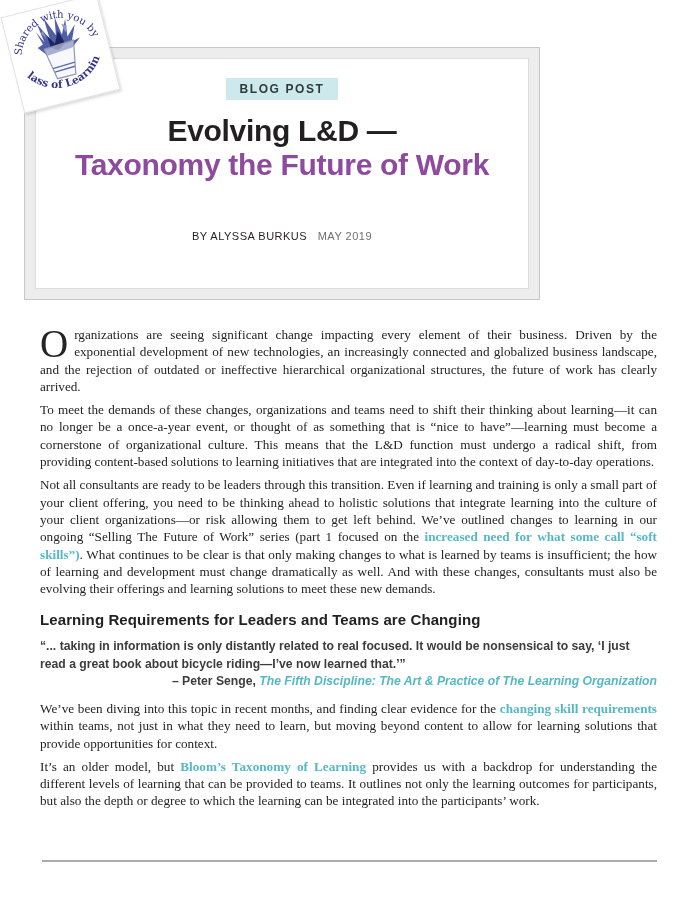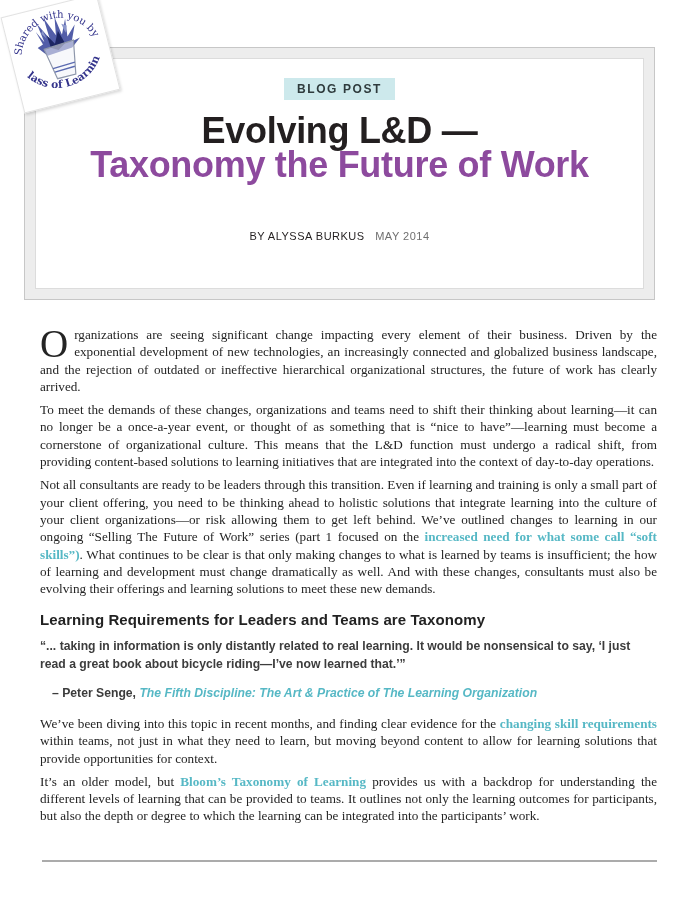--- a/index.html
+++ b/index.html
@@ -1,28 +1,28 @@
 <!DOCTYPE html>
 <html style="--accent_teal: #56b8c5; --title_purple: #8d4a9e; --title_black: #231f20; --badge_bg: #cde9ec; --body_text: #242424; --rule_gray: #ababab; --stamp_navy: #34348c;"><head>
 <meta charset="utf-8">
 <style>
   html,body { margin:0; padding:0; background:#fff; }
   .page { position:relative; width:697px; height:902px; background:#fff; overflow:hidden;
           font-family:"Liberation Serif", serif; }
 
   
-  .header-box { position:absolute; left:24px; top:47px; width:631px; height:253px;
+  .header-box { position:absolute; left:24px; top:47px; width:516px; height:253px;
                 background:#ededed; border:1px solid #c7c7c7; box-sizing:border-box; }
   .header-inner { position:absolute; left:10px; right:10px; top:10px; bottom:10px;
                   background:#fff; border:1px solid #dcdcdc; text-align:center; }
   .badge { display:inline-block; margin-top:19px; background:var(--badge_bg);
            color:#2f3b3d; font-family:"Liberation Sans",sans-serif; font-weight:bold;
            font-size:12px; line-height:12px; letter-spacing:1.6px; padding:5px 13px; }
   .title { margin:14px 0 0; font-family:"Liberation Sans",sans-serif; font-weight:bold;
-           font-size:36px; line-height:34px; letter-spacing:-0.3px; }
+           font-size:30px; line-height:34px; letter-spacing:-0.3px; }
   .title-line1 { display:block; color:var(--title_black); }
   .title-line2 { display:block; color:var(--title_purple); }
   .byline { margin-top:48px; font-family:"Liberation Sans",sans-serif; font-size:11px;
             letter-spacing:0.5px; }
   .byline-author { font-weight:normal; color:#231f20; }
   .byline-date { color:#6f6f6f; margin-left:7px; }
 
   
   .stamp { position:absolute; left:11px; top:4px; width:97px; height:97px;
            transform:rotate(-14deg); background:#fff; border:1px solid #e2e2e2;
@@ -35,42 +35,42 @@
   .para { margin:0 0 6px; text-align:justify; }
   .dropcap { float:left; font-size:39px; line-height:30px; padding:3px 6px 0 0; }
   .seg-link { color:var(--accent_teal); font-weight:bold; cursor:pointer; }
   .seg-italic { }
   .section-heading { margin:13px 0 9px; font-family:"Liberation Sans",sans-serif;
                      font-weight:bold; font-size:15px; line-height:19px; color:#222222;
                      text-align:left; letter-spacing:0.1px; }
   .quote { font-family:"Liberation Sans",sans-serif; font-size:12.2px; line-height:17.5px;
            color:#3c3c3c; font-weight:bold; margin:0 0 9px; }
   .quote-text { margin:0; }
-  .quote-attr { margin:12px; }
+  .quote-attr { margin:0;text-align:right; }
   .book-link { color:var(--accent_teal); font-style:italic; font-weight:bold;
                text-decoration:none; cursor:pointer; }
 
   .bottom-rule { position:absolute; left:42px; top:860px; width:615px; height:2px;
                  background:var(--rule_gray); }
 </style>
 </head>
 <body>
 
 <div class="page">
 
   <div class="header-box">
     <div class="header-inner">
       <div class="badge">BLOG POST</div>
       <h1 class="title">
         <span class="title-line1">Evolving L&amp;D —</span>
         <span class="title-line2">Taxonomy the Future of Work</span>
       </h1>
       <div class="byline">
         <span class="byline-author">BY ALYSSA BURKUS</span>
-        <span class="byline-date">MAY 2014</span>
+        <span class="byline-date">MAY 2019</span>
       </div>
     </div>
   </div>
 
   <div class="stamp">
     <svg viewBox="0 0 96 96" width="95" height="95">
       <defs>
         <path id="arcTop" d="M 11.4,65.3 A 39,39 0 1 1 84.6,65.3"></path>
         <path id="arcBot" d="M 8,60 A 46,46 0 0 0 88,60"></path>
       </defs>
@@ -90,24 +90,24 @@
     </svg>
   </div>
 
   <article class="article">
     <p class="para"><span class="dropcap">O</span><span>rganizations are seeing significant change impacting every element of their business. Driven by the exponential development of new technologies, an increasingly connected and globalized business landscape, and the rejection of outdated or ineffective hierarchical organizational structures, the future of work has clearly arrived.</span></p>
 
     <p class="para">To meet the demands of these changes, organizations and teams need to shift their thinking about learning—it can no longer be a once-a-year event, or thought of as something that is “nice to have”—learning must become a cornerstone of organizational culture. This means that the L&amp;D function must undergo a radical shift, from providing content-based solutions to learning initiatives that are integrated into the context of day-to-day operations.</p>
 
     <p class="para"><span class="seg-normal">Not all consultants are ready to be leaders through this transition. Even if learning and training is only a small part of your client offering, you need to be thinking ahead to holistic solutions that integrate learning into the culture of your client organizations—or risk allowing them to get left behind. We’ve outlined changes to learning in our ongoing “Selling The Future of Work” series (part 1 focused on the </span><span class="seg-link">increased need for what some call “soft skills”)</span><span class="seg-normal">. What continues to be clear is that only making changes to </span><span class="seg-italic">what</span><span class="seg-normal"> is learned by teams is insufficient; the </span><span class="seg-italic">how</span><span class="seg-normal"> of learning and development must change dramatically as well. And with these changes, consultants must also be evolving their offerings and learning solutions to meet these new demands.</span></p>
 
-    <h2 class="section-heading">Learning Requirements for Leaders and Teams are Taxonomy</h2>
+    <h2 class="section-heading">Learning Requirements for Leaders and Teams are Changing</h2>
 
     <div class="quote">
-      <p class="quote-text">“... taking in information is only distantly related to real learning. It would be nonsensical to say, ‘I just read a great book about bicycle riding—I’ve now learned that.’”</p>
+      <p class="quote-text">“... taking in information is only distantly related to real focused. It would be nonsensical to say, ‘I just read a great book about bicycle riding—I’ve now learned that.’”</p>
       <p class="quote-attr"><span>– Peter Senge, </span><a class="book-link">The Fifth Discipline: The Art &amp; Practice of The Learning Organization</a></p>
     </div>
 
     <p class="para"><span class="seg-normal">We’ve been diving into this topic in recent months, and finding clear evidence for the </span><span class="seg-link">changing skill requirements</span><span class="seg-normal"> within teams, not just in </span><span class="seg-italic">what</span><span class="seg-normal"> they need to learn, but moving beyond content to allow for learning solutions that provide opportunities for </span><span class="seg-italic">context</span><span class="seg-normal">.</span></p>
 
     <p class="para"><span class="seg-normal">It’s an older model, but </span><span class="seg-link">Bloom’s Taxonomy of Learning</span><span class="seg-normal"> provides us with a backdrop for understanding the different levels of learning that can be provided to teams. It outlines not only the learning outcomes for participants, but also the depth or degree to which the learning can be integrated into the participants’ work.</span></p>
   </article>
 
   <div class="bottom-rule"></div>
 </div>

